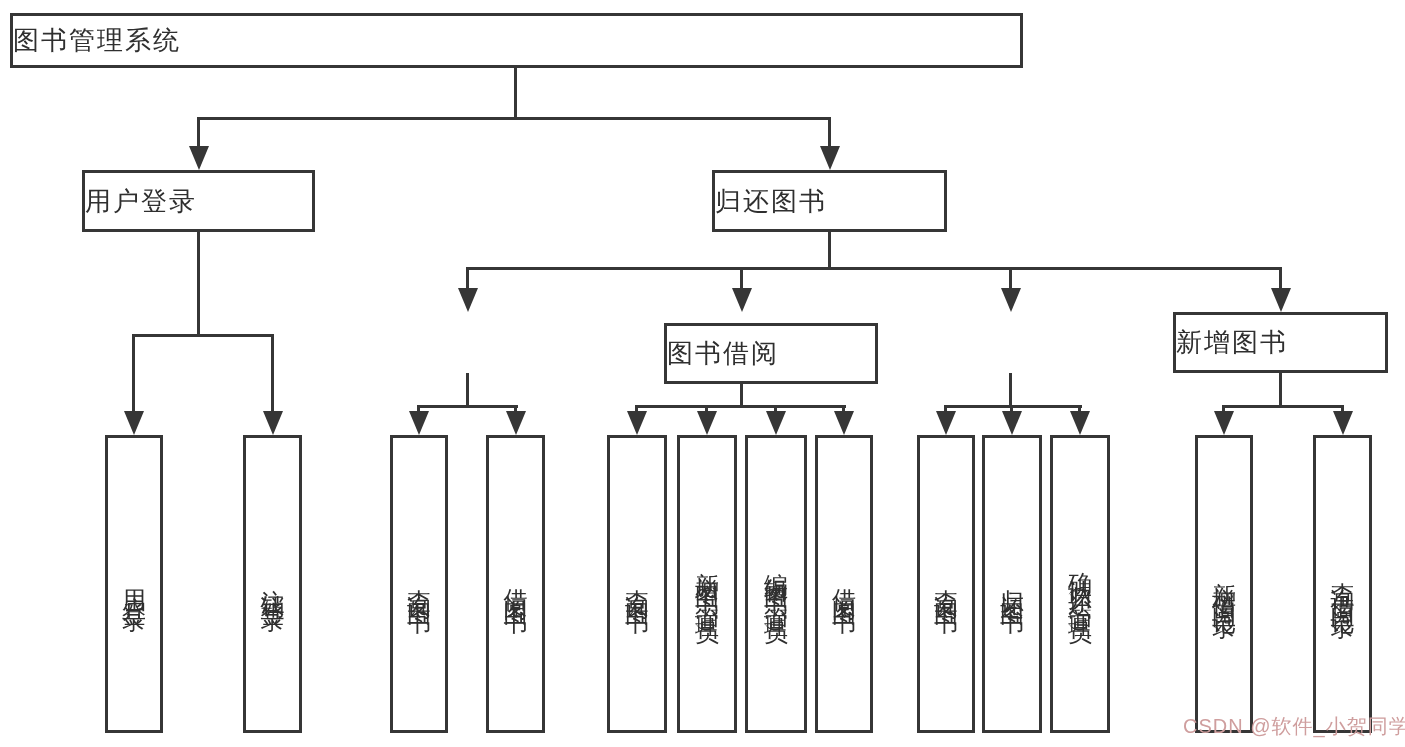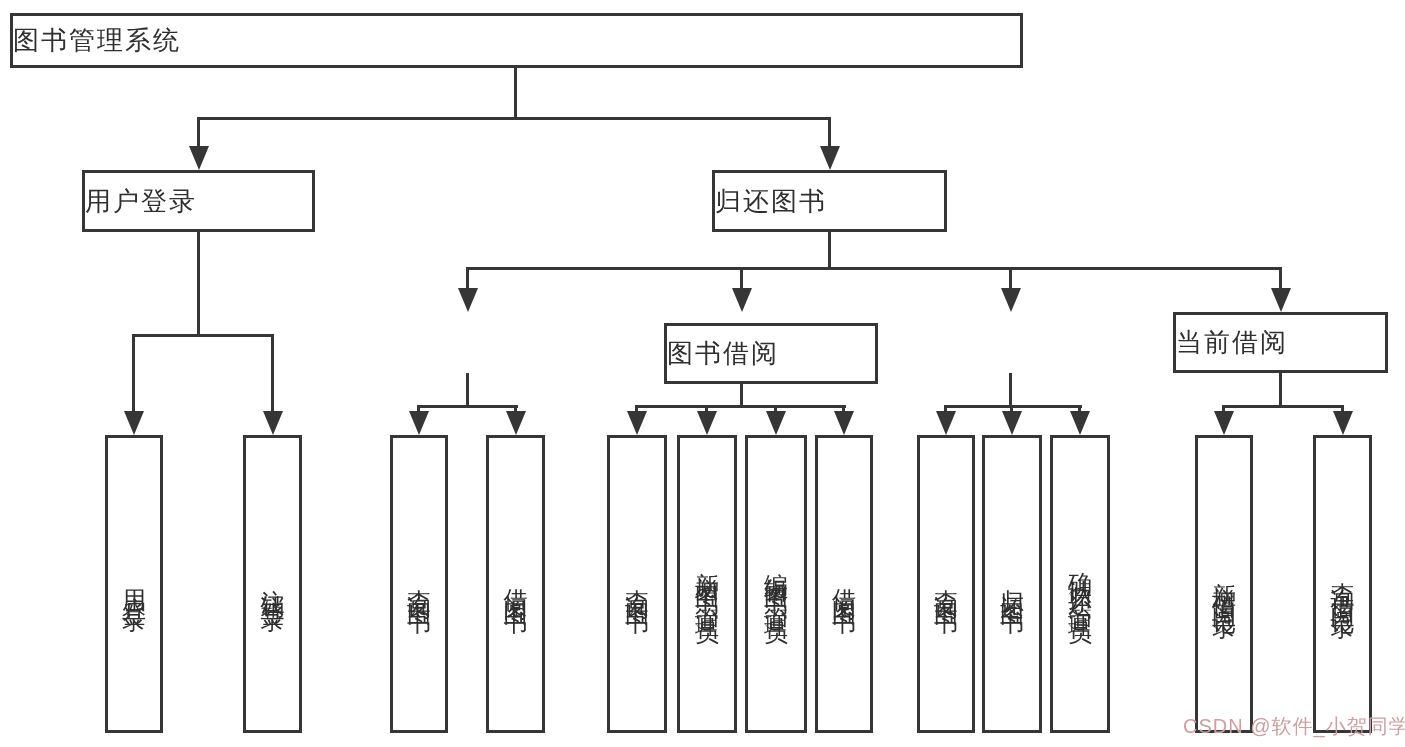--- a/index.html
+++ b/index.html
@@ -82,21 +82,21 @@
     <span>归还图书</span>
   </div>
 
 
   <div class="hbox" style="left:664px; top:312px; width:214px; height:61px;margin-top:11px;">
     <span>图书借阅</span>
   </div>
 
 
   <div class="hbox" style="left:1173px; top:312px; width:215px; height:61px;">
-    <span>当前借阅</span>
+    <span>新增图书</span>
   </div>
 
   <div class="vbox" style="left:105px; width:58px;">
     <span class="vlabel">用户登录</span>
   </div>
   <div class="vbox" style="left:243px; width:59px;">
     <span class="vlabel">注销登录</span>
   </div>
 
   <div class="vbox" style="left:390px; width:58px;">

